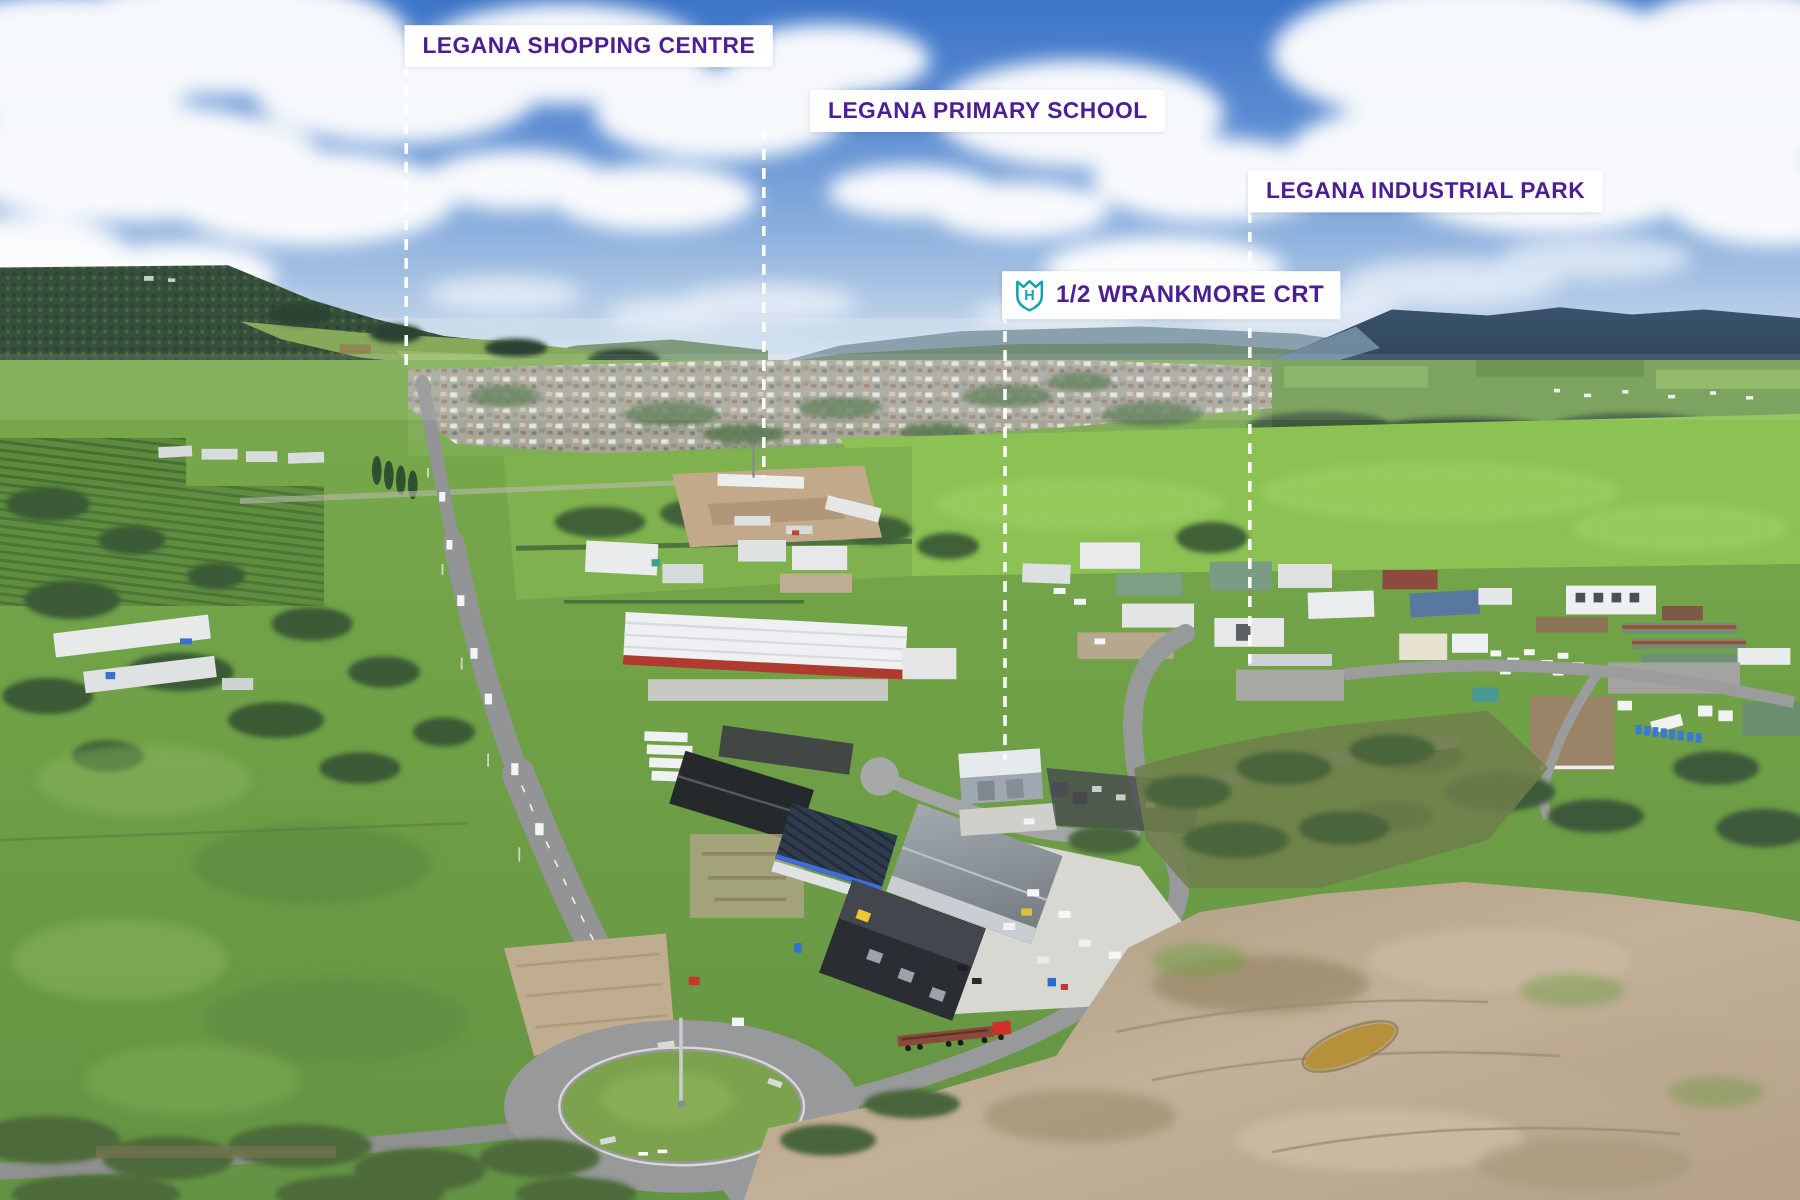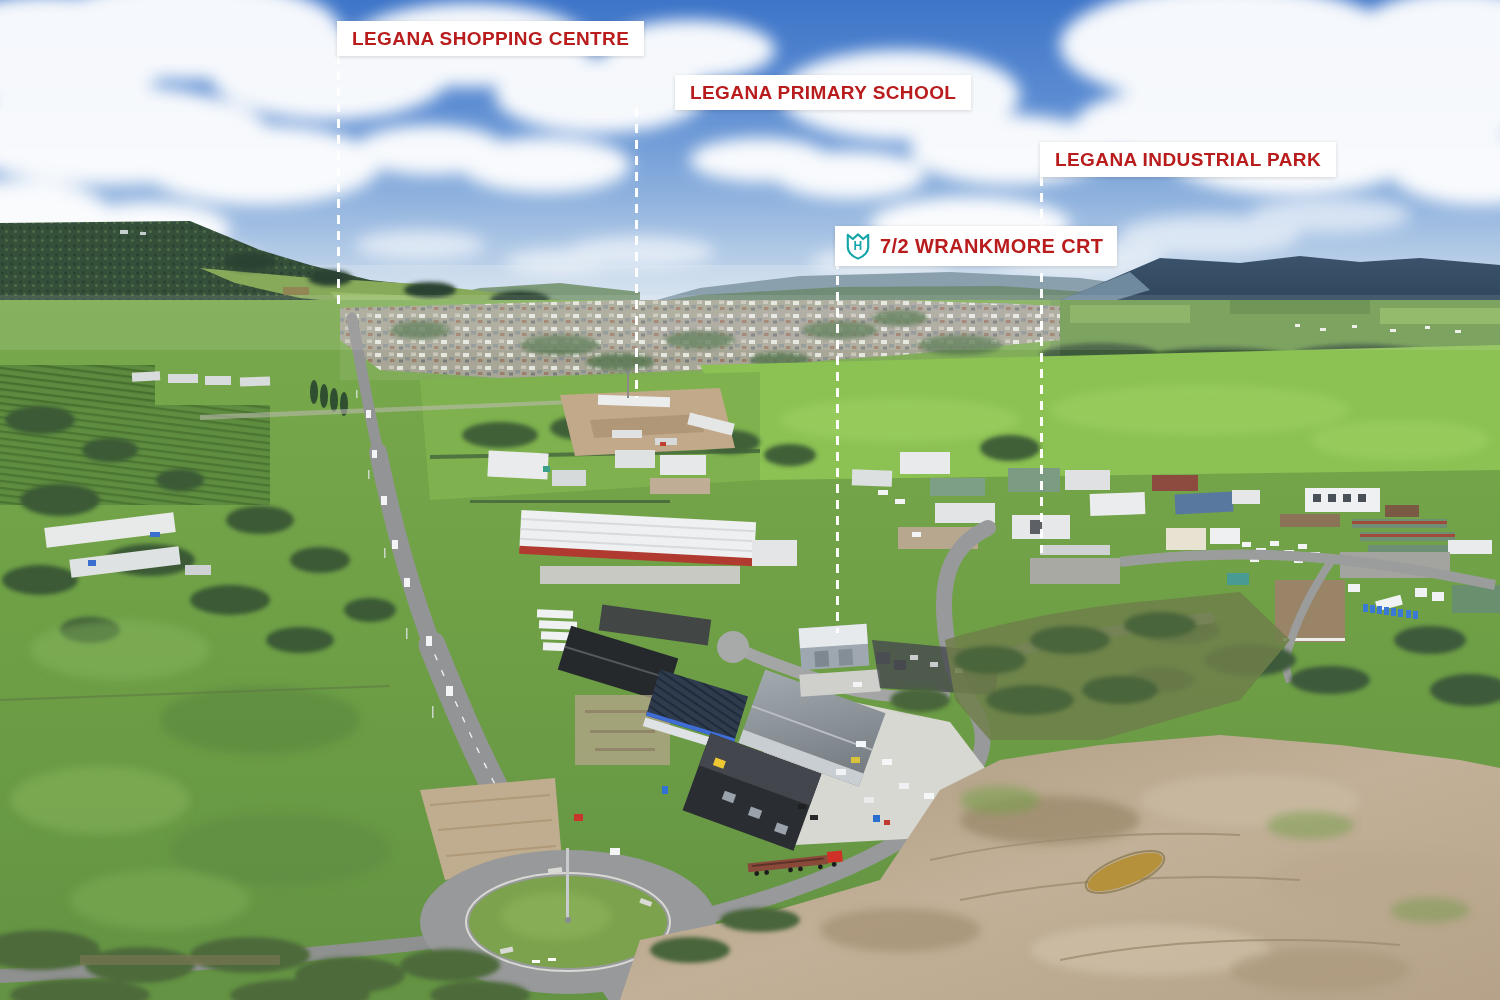--- a/index.html
+++ b/index.html
@@ -2,21 +2,21 @@
 <html><head>
 <meta charset="utf-8">
 <style>
   html,body{margin:0;padding:0;background:#000;}
   .stage{position:relative;width:1500px;height:1000px;overflow:hidden;
          font-family:"Liberation Sans",sans-serif;}
   .stage svg.photo{position:absolute;left:0;top:0;z-index:0;display:block;}
   .leader{position:absolute;width:3px;z-index:2;
           background-image:repeating-linear-gradient(to bottom,#ffffff 0 9px,transparent 9px 16px);
           opacity:.97;}
-  .callout{position:absolute;z-index:3;background:#ffffff;color:#b91c1c;
+  .callout{position:absolute;z-index:3;background:#ffffff;color:#4c1d95;
            font-weight:700;font-size:19px;letter-spacing:.4px;line-height:1;
            padding:8px 15px;white-space:nowrap;box-shadow:0 1px 4px rgba(0,0,0,.15);}
   .callout.prop{display:flex;align-items:center;gap:9px;font-size:20px;padding:6px 14px 6px 10px;}
   .badge{width:26px;height:28px;flex:0 0 auto;}
 </style>
 </head>
 <body>
 
 <div class="stage">
 
@@ -575,16 +575,16 @@
 
   <div class="callout" style="left:1040px;top:142px;">
     <span>LEGANA INDUSTRIAL PARK</span>
   </div>
 
   <div class="callout prop" style="left:835px;top:226px;">
     <svg class="badge" viewBox="0 0 28 30">
       <path d="M3 3 L8.5 7.5 L14 2.5 L19.5 7.5 L25 3 L25 16 C25 22.5 19.5 26.3 14 28.6 C8.5 26.3 3 22.5 3 16 Z" fill="none" stroke="#14a5a9" stroke-width="2.3" stroke-linejoin="round"></path>
       <text x="14" y="19.5" text-anchor="middle" font-family="Liberation Sans, sans-serif" font-size="13" font-weight="700" fill="#14a5a9">H</text>
     </svg>
-    <span>7/2 WRANKMORE CRT</span>
+    <span>1/2 WRANKMORE CRT</span>
   </div>
 
 </div>
 
 </body></html>

